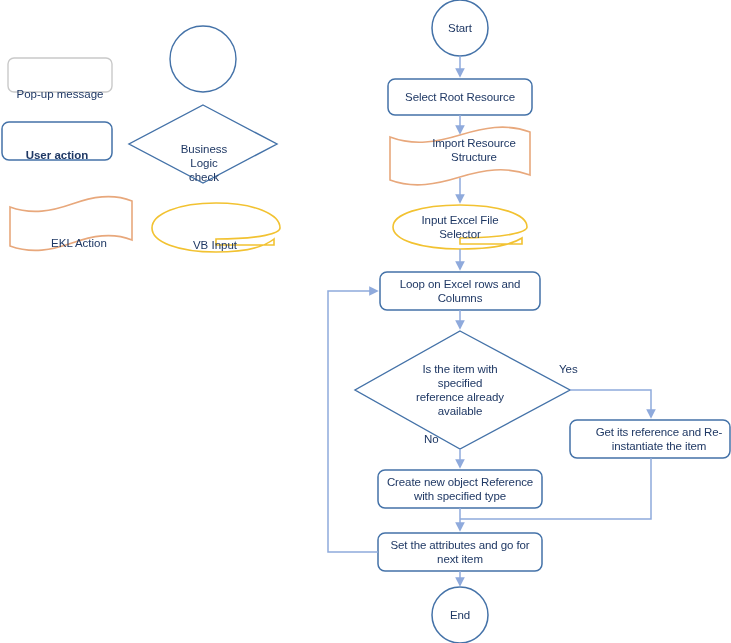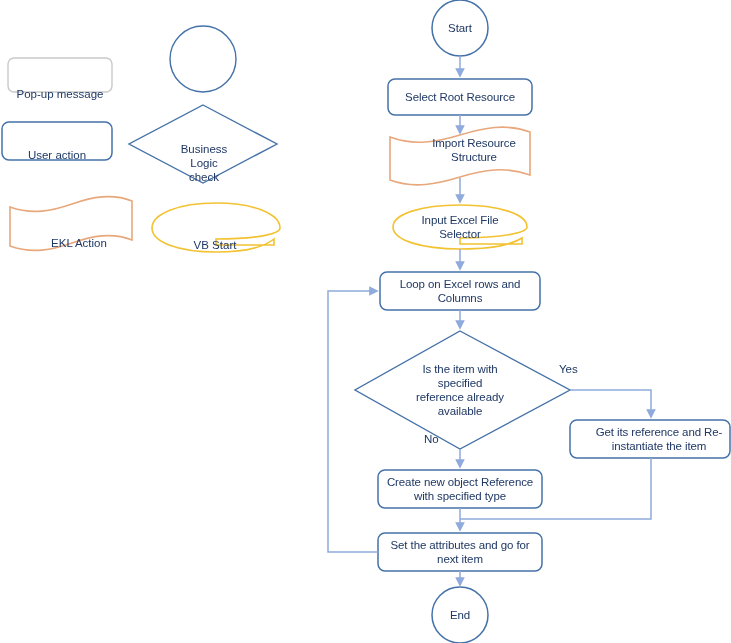--- a/index.html
+++ b/index.html
@@ -128,29 +128,29 @@
       <path d="M378,552 L328,552 L328,291 L377,291" marker-end="url(#arrowblue)"></path>
 
       <path d="M460,571 L460,585" marker-end="url(#arrowblue)"></path>
     </g>
   </svg>
 
   <div class="legend-label" style="left:8px; top:58px; width:104px; height:34px;">Pop-up message</div>
 
   <div class="legend-label" style="left:170px; top:42px; width:66px; height:34px;"></div>
 
-  <div class="legend-label" style="left:2px; top:122px; width:110px; height:28px;">User action</div>
+  <div class="legend-label" style="left:2px; top:122px; width:110px; height:28px;font-weight:bold;">User action</div>
 
   <div class="legend-label" style="left:173px; top:109px; width:62px; height:70px;">Business
 Logic
 check</div>
 
   <div class="legend-label" style="left:18px; top:206px; width:122px; height:36px;">EKL Action</div>
 
-  <div class="legend-label" style="left:154px; top:208px; width:122px; height:36px;">VB Start</div>
+  <div class="legend-label" style="left:154px; top:208px; width:122px; height:36px;">VB Input</div>
 
   <div class="node-label" style="left:432px; top:14px; width:56px; height:28px;">Start</div>
 
   <div class="node-label" style="left:388px; top:79px; width:144px; height:36px;">Select Root Resource</div>
 
   <div class="node-label" style="left:390px; top:132px; width:168px; height:36px;">Import Resource
 Structure</div>
 
   <div class="node-label" style="left:396px; top:209px; width:128px; height:36px;">Input Excel File
 Selector</div>

